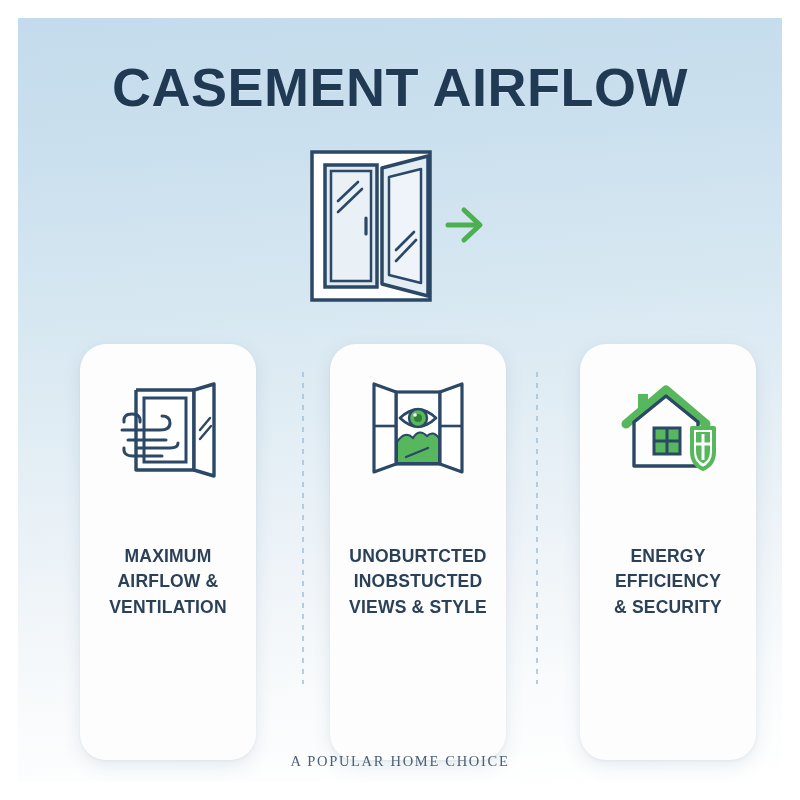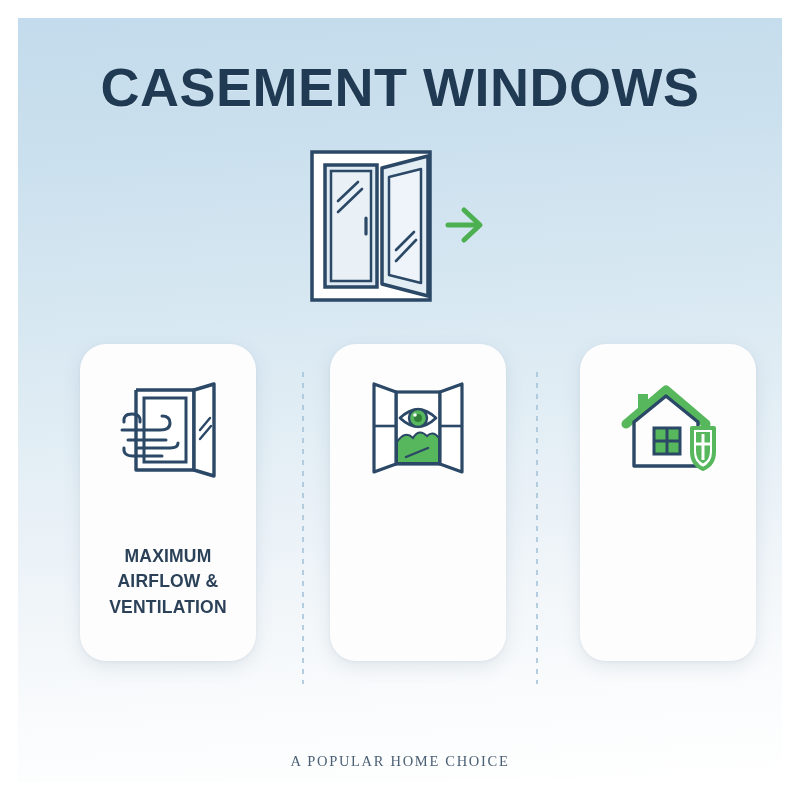--- a/index.html
+++ b/index.html
@@ -73,21 +73,21 @@
     width: 676px;
     height: 348px;
     display: flex;
     justify-content: space-between;
     align-items: stretch;
   }
 
   .card {
     position: relative;
     width: 176px;
-    height: 317px;
+    height: 416px;
     background: #fdfdfe;
     border-radius: 26px;
     box-shadow: 0 6px 18px rgba(80,110,140,0.13),
                 0 1px 3px rgba(80,110,140,0.08);
     display: flex;
     flex-direction: column;
     align-items: center;
     box-sizing: border-box;
     padding-top: 34px;
   }
@@ -142,21 +142,21 @@
     color: #4a5f74;
     font-family: Liberation Serif, serif;
   }
 </style>
 </head>
 <body>
 
 <div class="canvas">
   <div class="panel">
 
-    <div class="title">CASEMENT WINDOWS</div>
+    <div class="title">CASEMENT AIRFLOW</div>
 
     <div class="hero">
       <svg width="200" height="160" viewBox="0 0 200 160">
 
         <rect x="12" y="6" width="118" height="148" fill="#ffffff" stroke="#2b4866" stroke-width="3.5"></rect>
 
         <rect x="25" y="19" width="52" height="122" fill="#dfeaf2" stroke="#2b4866" stroke-width="3.5"></rect>
         <rect x="31" y="25" width="40" height="110" fill="#e9f1f7" stroke="#2b4866" stroke-width="2.5"></rect>
 
         <line x1="38" y1="55" x2="58" y2="36" stroke="#2b4866" stroke-width="2.6" stroke-linecap="round"></line>
@@ -220,20 +220,23 @@
             <circle cx="52" cy="36" r="4" fill="#2f7d36"></circle>
             <circle cx="49" cy="33" r="1.8" fill="#ffffff"></circle>
 
             <polygon points="30,10 8,2 8,90 30,82" fill="#ffffff" stroke="#2b4866" stroke-width="3.2" stroke-linejoin="round"></polygon>
             <line x1="8" y1="44" x2="30" y2="44" stroke="#2b4866" stroke-width="2.6"></line>
 
             <polygon points="74,10 96,2 96,90 74,82" fill="#ffffff" stroke="#2b4866" stroke-width="3.2" stroke-linejoin="round"></polygon>
             <line x1="74" y1="44" x2="96" y2="44" stroke="#2b4866" stroke-width="2.6"></line>
           </svg>
         </div>
+        <div class="card-label">UNOBURTCTED
+INOBSTUCTED
+VIEWS &amp; STYLE</div>
       </div>
 
       <div class="card">
         <div class="card-icon">
           <svg width="104" height="96" viewBox="0 0 104 96">
 
             <path d="M10 42 L50 8 L90 42" fill="none" stroke="#57b75c" stroke-width="9" stroke-linejoin="round" stroke-linecap="round"></path>
             <rect x="22" y="12" width="10" height="18" fill="#57b75c"></rect>
 
             <path d="M18 40 L50 14 L82 40 L82 84 L18 84 Z" fill="none" stroke="#2b4866" stroke-width="3.4" stroke-linejoin="round"></path>
@@ -241,20 +244,23 @@
             <rect x="38" y="46" width="26" height="26" fill="#57b75c" stroke="#2b4866" stroke-width="3"></rect>
             <line x1="51" y1="46" x2="51" y2="72" stroke="#2b4866" stroke-width="3"></line>
             <line x1="38" y1="59" x2="64" y2="59" stroke="#2b4866" stroke-width="3"></line>
 
             <path d="M76 46 L98 46 L98 70 q0 12 -11 17 q-11 -5 -11 -17 Z" fill="#ffffff" stroke="#57b75c" stroke-width="4" stroke-linejoin="round"></path>
             <path d="M80 50 L94 50 L94 69 q0 9 -7 12.5 q-7 -3.5 -7 -12.5 Z" fill="#57b75c"></path>
             <line x1="87" y1="52" x2="87" y2="78" stroke="#ffffff" stroke-width="3"></line>
             <line x1="80" y1="62" x2="94" y2="62" stroke="#ffffff" stroke-width="3"></line>
           </svg>
         </div>
+        <div class="card-label">ENERGY
+EFFICIENCY
+&amp; SECURITY</div>
       </div>
 
     </div>
 
     <div class="footer">A POPULAR HOME CHOICE</div>
 
   </div>
 </div>
 
 </body></html>

